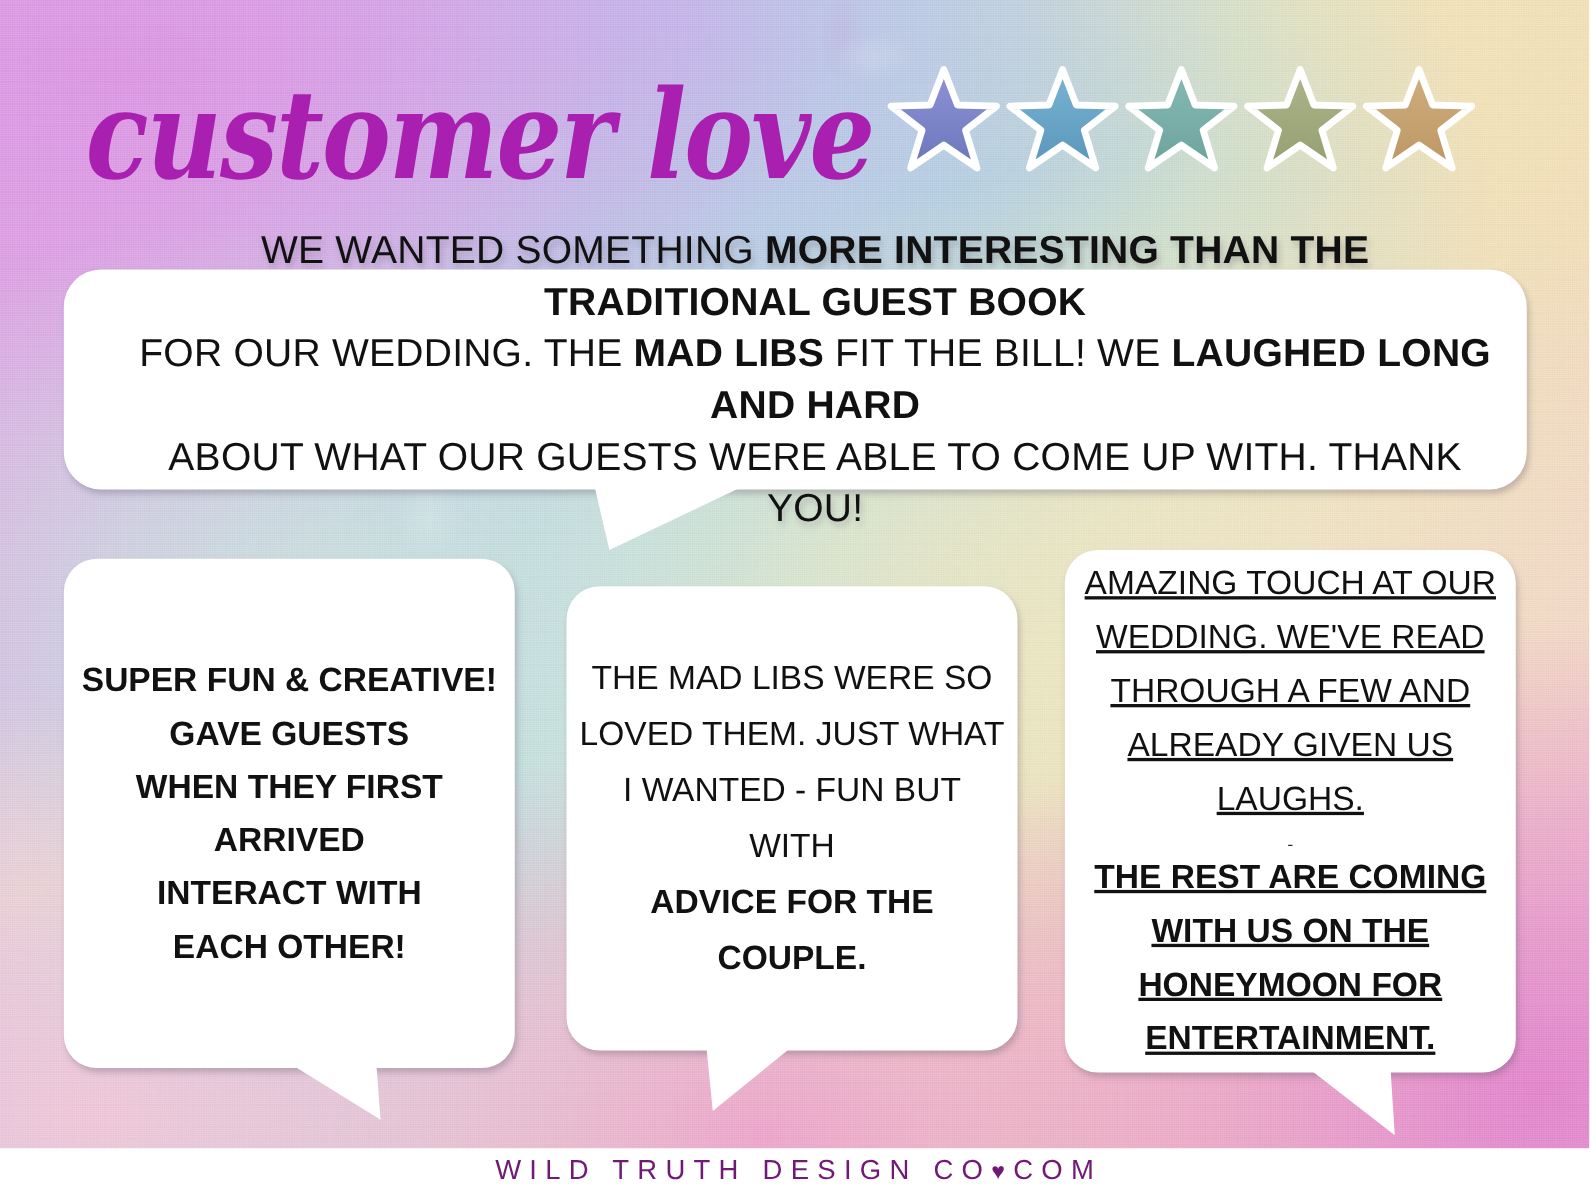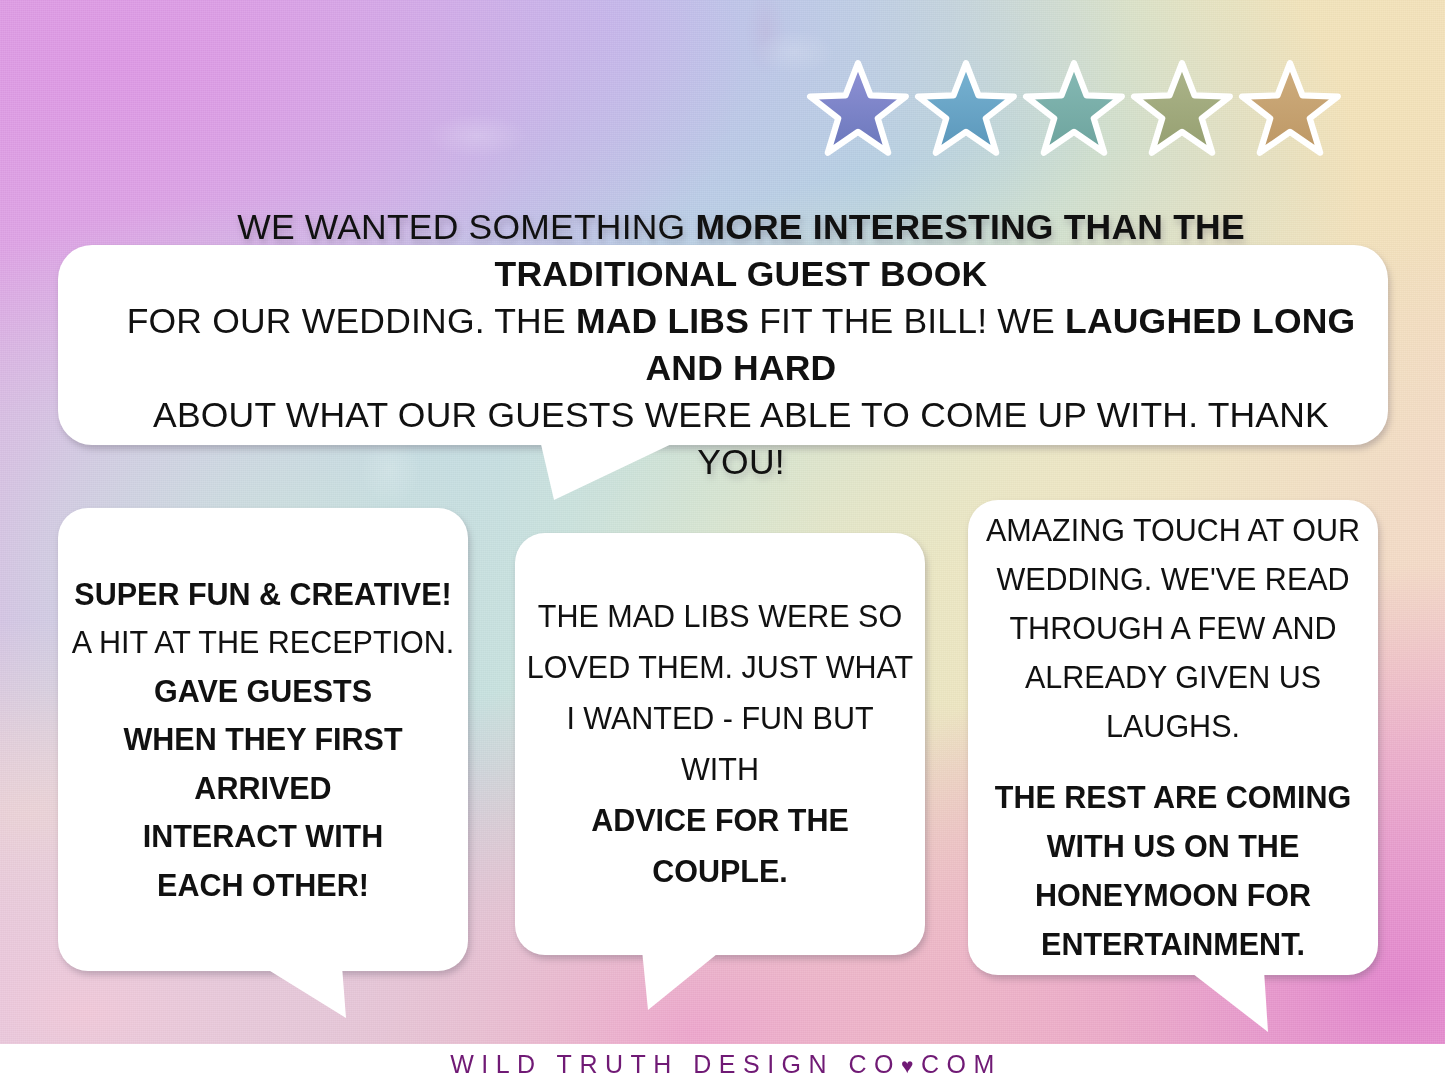--- a/index.html
+++ b/index.html
@@ -190,20 +190,21 @@
     height: 475px;
     display: flex;
     align-items: center;
     justify-content: center;
   }
   #bubble-right .txt {
     font-size: 30.5px;
     line-height: 49px;
     padding: 0 12px;
     width: 100%;
+    text-decoration: underline;
   }
   #tail-right { left: 1188px; top: 970px; width: 92px; height: 66px; }
 
   
   #footer {
     position: absolute;
     left: 0;
     top: 1044px;
     width: 1445px;
     height: 40px;
@@ -230,20 +231,25 @@
 
   <div id="bg">
     <div class="layer base"></div>
     <div class="layer wash1"></div>
     <div class="layer wash2"></div>
     <div class="layer wash3"></div>
     <div class="layer mottle"></div>
     <div class="layer grain"></div>
   </div>
 
+  <div id="headline">
+    <svg viewBox="0 0 740 150" preserveAspectRatio="none" aria-hidden="true">
+      <text id="headline-text" class="script-text" x="6" y="116" fill="#a91fb0" transform="translate(6,0) scale(0.8379475551329408,1) translate(-6,0)">customer love</text>
+    </svg>
+  </div>
 
   <div id="stars">
     <svg width="104" height="100" viewBox="0 0 100 96">
       <defs>
           <linearGradient id="sg1" x1="0" y1="0" x2="0" y2="1">
         <stop offset="0%" stop-color="#9092d6"></stop>
             <stop offset="100%" stop-color="#6a77bb"></stop>
       </linearGradient>
         </defs>
       <polygon points="50,4 62,35 96,36 69,57 79,90 50,70 21,90 31,57 4,36 38,35" fill="url(#sg1)" stroke="#ffffff" stroke-width="6" stroke-linejoin="round"></polygon>
@@ -293,21 +299,20 @@
         <div><span>ABOUT WHAT OUR GUESTS WERE ABLE TO COME UP WITH. THANK YOU!</span></div>
       </div>
   </div>
   <svg class="tail" id="tail-main" viewBox="0 0 140 64">
     <polygon points="0,0 140,0 14,60"></polygon>
   </svg>
 
   <div class="bubble" id="bubble-left">
     <div class="txt">
         <div><b>SUPER FUN &amp; CREATIVE!</b></div>
-        <div><span>A HIT AT THE RECEPTION.</span></div>
         <div><b>GAVE GUESTS</b></div>
         <div><b>WHEN THEY FIRST ARRIVED</b></div>
         <div><b>INTERACT WITH</b></div>
         <div><b>EACH OTHER!</b></div>
       </div>
   </div>
   <svg class="tail" id="tail-left" viewBox="0 0 100 56">
     <polygon points="0,0 80,0 84,52"></polygon>
   </svg>
 

